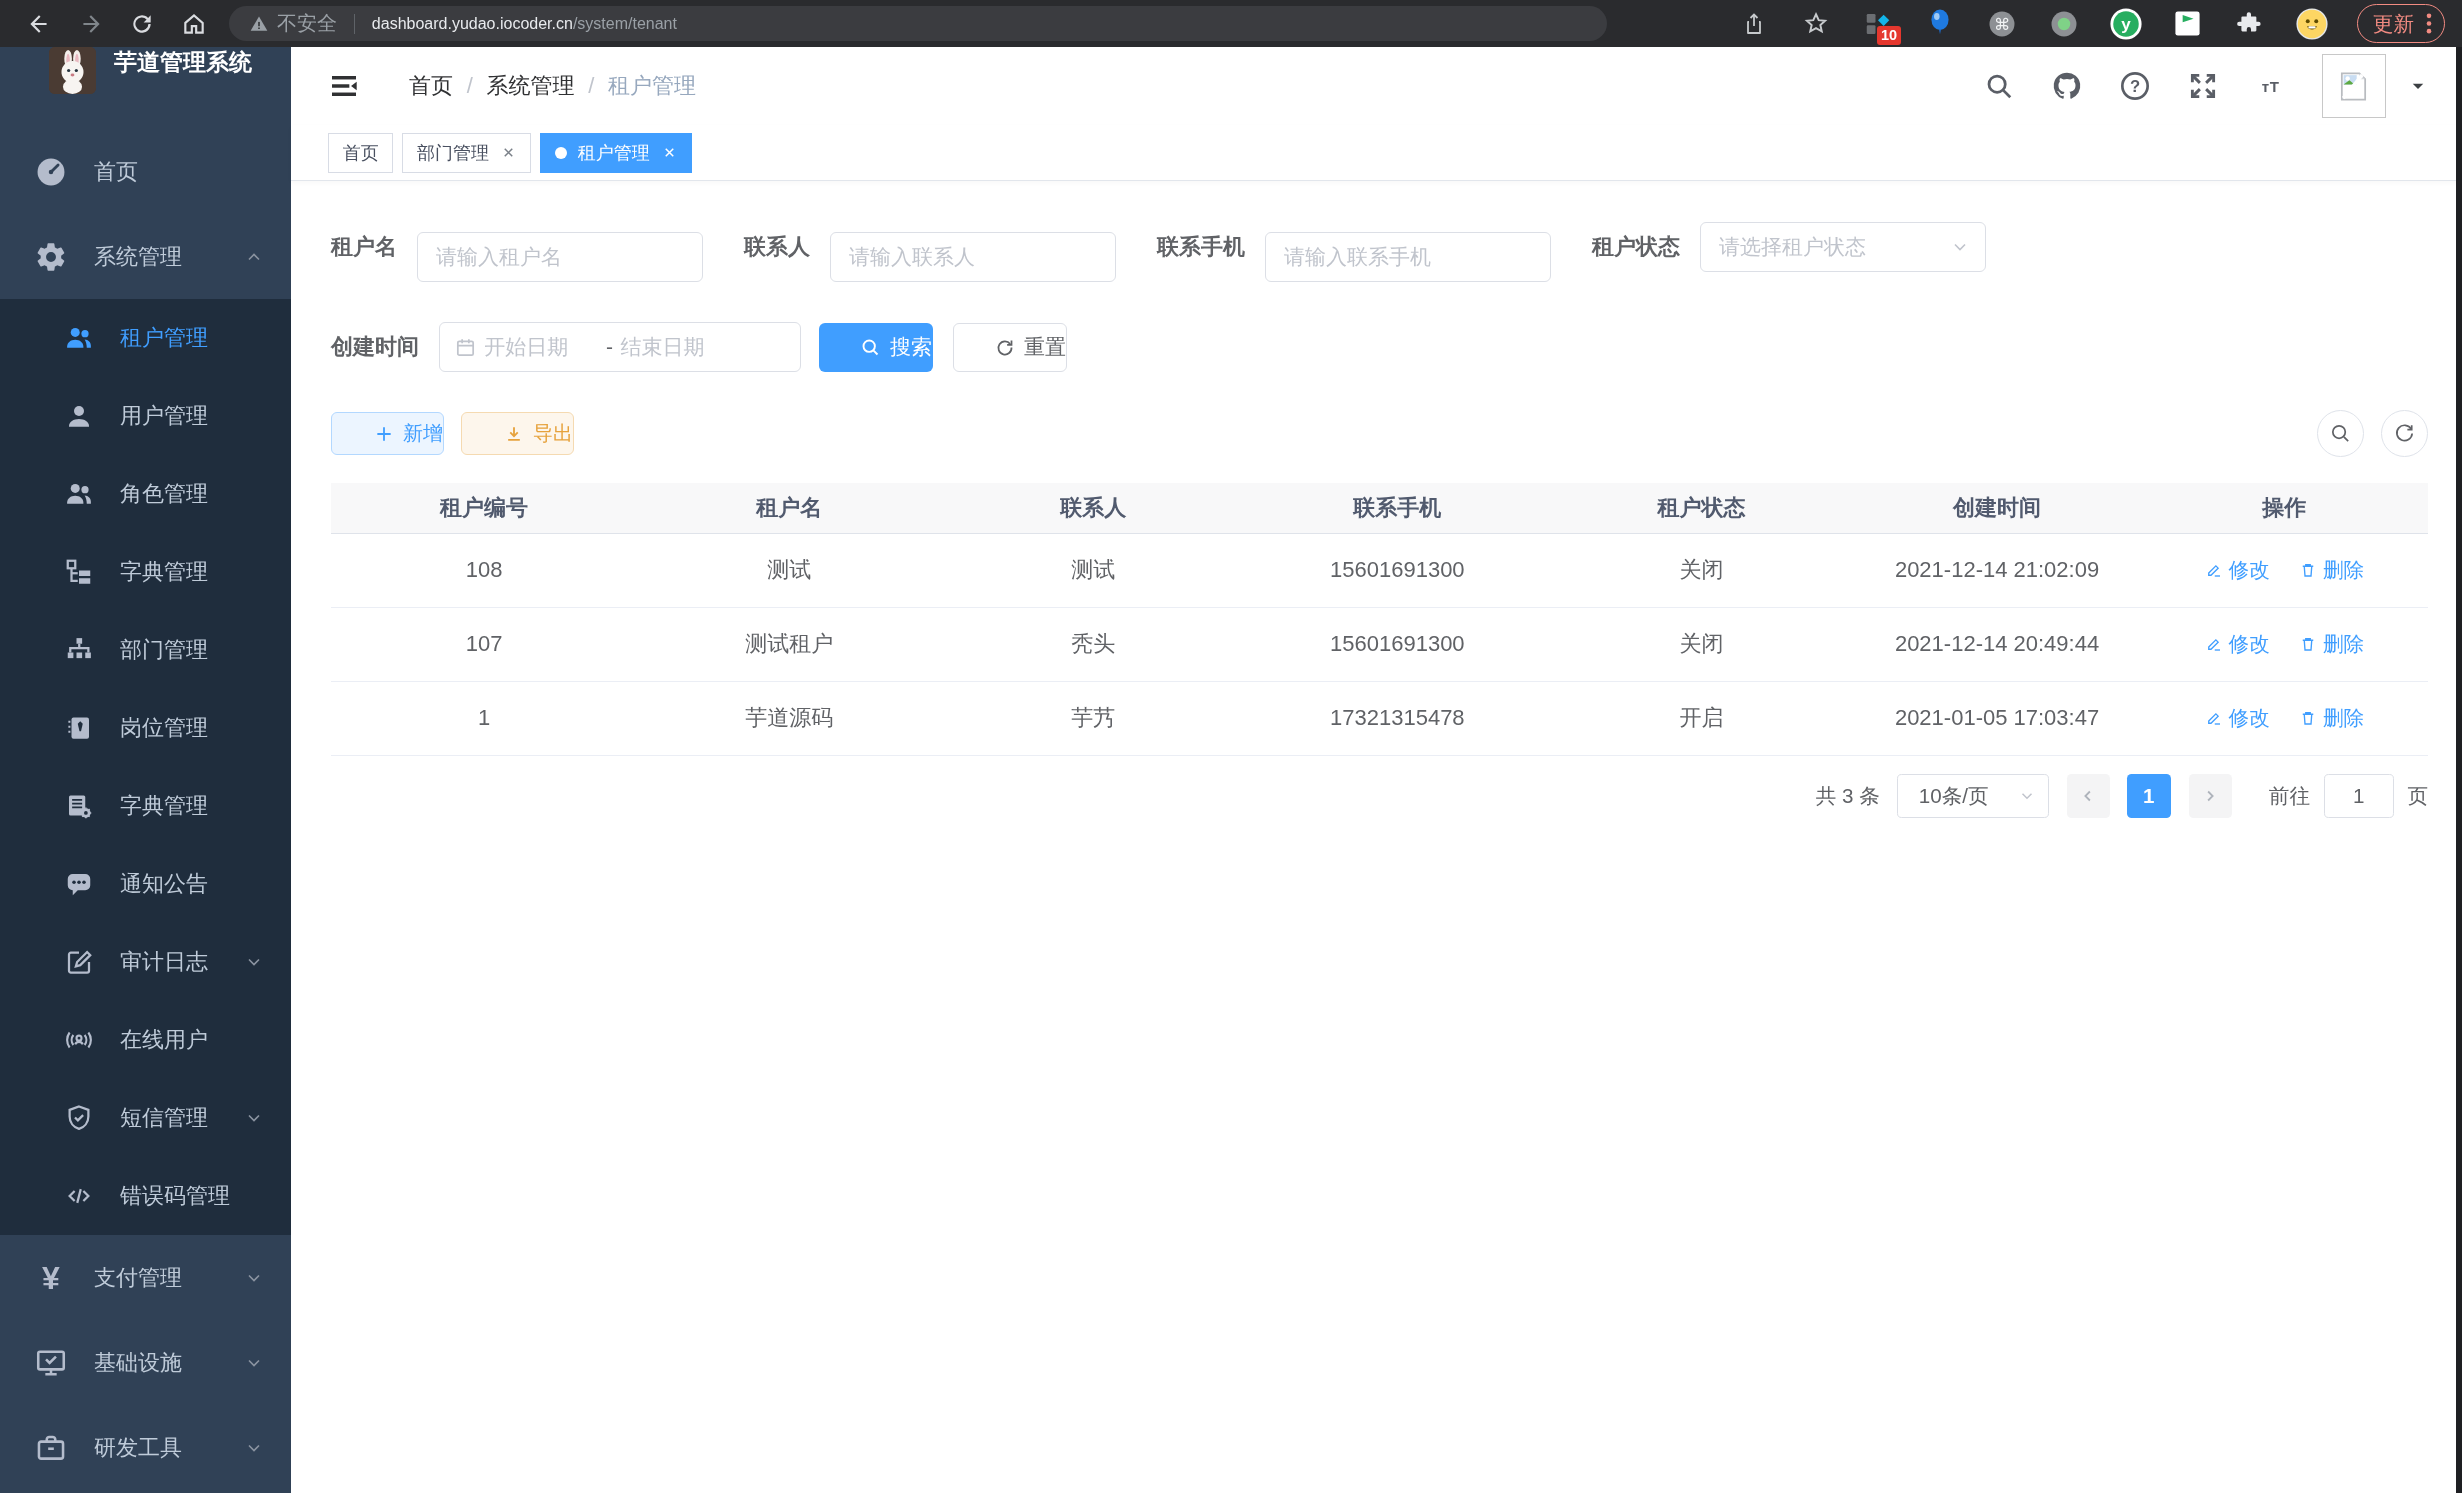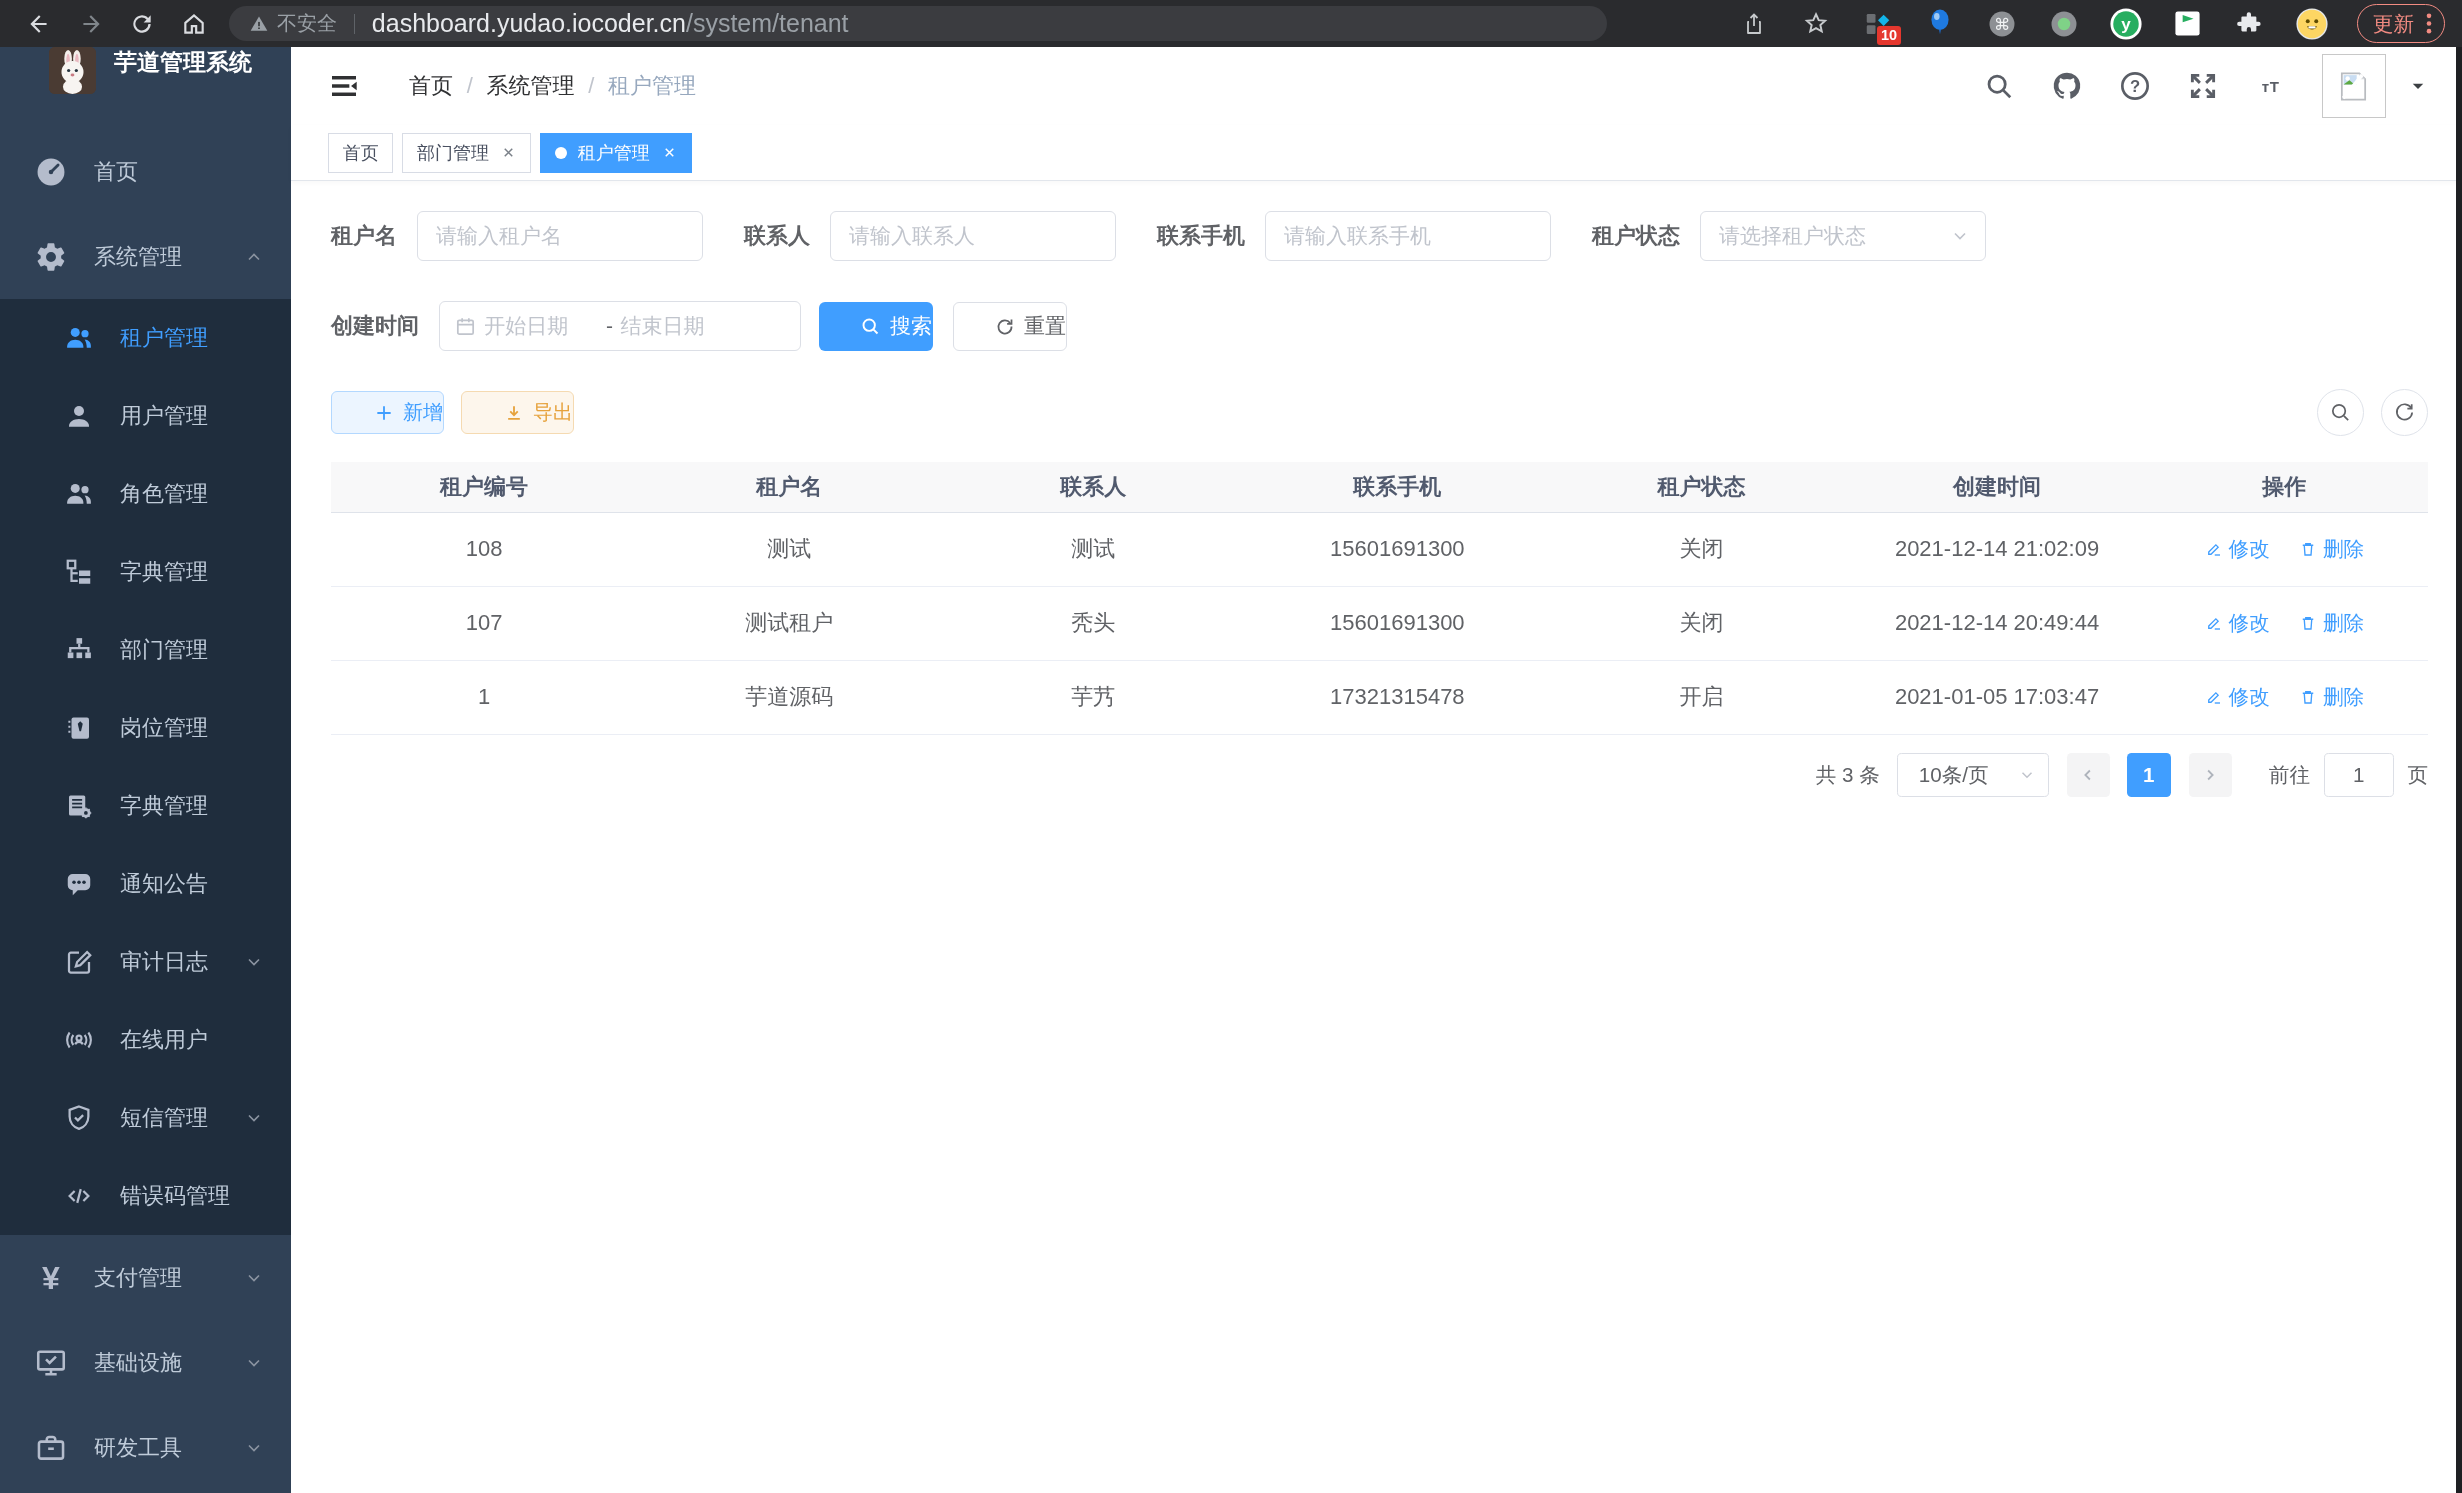--- a/index.html
+++ b/index.html
@@ -7,21 +7,21 @@
   body { font-family:"Liberation Sans","DejaVu Sans",sans-serif; background:#fff; overflow:hidden; }
   .screen { position:relative; width:2462px; height:1494px; }
 
   
   .chrome { height:47px; background:#2a2b2e; display:flex; align-items:center; padding:0 17px; gap:7.6px; }
   .chrome .navbtn { width:44px; height:35px; display:flex; align-items:center; justify-content:center; color:#dadce0; flex:0 0 auto; }
   .chrome .navbtn.dim { color:#80868b; }
   .urlbar { height:35px; background:#3b3c40; border-radius:17.5px; display:flex; align-items:center; padding:0 20px; gap:10.7px; width:1378px; flex:0 0 auto; margin-left:6px; }
   .urlbar .sec { color:#9aa0a6; font-size:20px; display:flex; align-items:center; gap:7.6px; }
   .urlbar .sep { width:1.5px; height:20px; background:#5f6368; margin:0 6px; }
-  .urltext { font-size:25px; color:#e8eaed; white-space:nowrap; }
+  .urltext { font-size:16px; color:#e8eaed; white-space:nowrap; }
   .urltext .path { color:#9aa0a6; }
   .chrome-right { display:flex; align-items:center; margin-left:auto; gap:28px; }
   .ext { position:relative; width:34px; height:34px; display:flex; align-items:center; justify-content:center; flex:0 0 auto; }
   .badge10 { position:absolute; right:-6px; bottom:-4.6px; background:#e5372e; color:#fff; font-size:14.5px; line-height:1; padding:2.3px 3.8px; border-radius:3px; font-weight:bold; }
   .update-pill { display:flex; align-items:center; gap:12px; border:1.9px solid #f28b82; border-radius:761px; padding:4.6px 12px 4.6px 15px; color:#f28b82; font-size:20.6px; }
 
   
   .app { display:flex; height:1447px; }
   .right-strip { position:absolute; right:0; top:47px; bottom:0; width:6px; background:#1e1f22; z-index:50; }
 
@@ -60,21 +60,21 @@
   .tab.active .tab-close { color:#fff; }
   .tab-dot { width:12px; height:12px; border-radius:50%; background:#fff; flex:0 0 auto; }
 
   
   .content { flex:1; padding:0 34px 0 40px; }
   .filter-row { display:flex; align-items:center; }
   .filter-row.r1 { margin-top:30px; }
   .filter-row.r2 { margin-top:40px; }
   .f-item { display:flex; align-items:center; margin-right:41px; }
   .f-label { font-size:22px; font-weight:bold; color:#606266; margin-right:20px; white-space:nowrap; }
-  .f-input { width:286px; height:50px; border:1.5px solid #dcdfe6; border-radius:6px; font-size:21px; color:#000000; padding:1px 18px; outline:none; font-family:inherit; }
+  .f-input { width:286px; height:50px; border:1.5px solid #dcdfe6; border-radius:6px; font-size:21px; color:#000000; padding:1px 18px; outline:none; font-family:inherit;margin-top:21px; }
   .f-input::placeholder { color:#c0c4cc; }
   .f-select { width:286px; height:50px; border:1.5px solid #dcdfe6; border-radius:6px; display:flex; align-items:center; padding:0 15px 0 18px; cursor:pointer; }
   .f-select .sel-ph { font-size:21px; color:#c0c4cc; flex:1; }
   .daterange { width:362px; height:50px; border:1.5px solid #dcdfe6; border-radius:6px; display:flex; align-items:center; padding:0 13.7px; gap:7.6px; }
   .daterange input { border:none; outline:none; width:114px; font-size:21px; color:#606266; font-family:inherit; }
   .daterange input::placeholder { color:#c0c4cc; }
   .dr-sep { color:#606266; font-size:21px; }
   .btn { display:inline-flex; align-items:center; justify-content:flex-end; gap:9px; border-radius:6px; font-size:21px; cursor:pointer; border:1.5px solid transparent; }
   .btn-primary { background:#409eff; color:#fff; width:114px; height:49px; margin-left:18px; }
   .btn-plain { background:#fff; color:#606266; border-color:#dcdfe6; width:114px; height:49px; margin-left:20px; }

